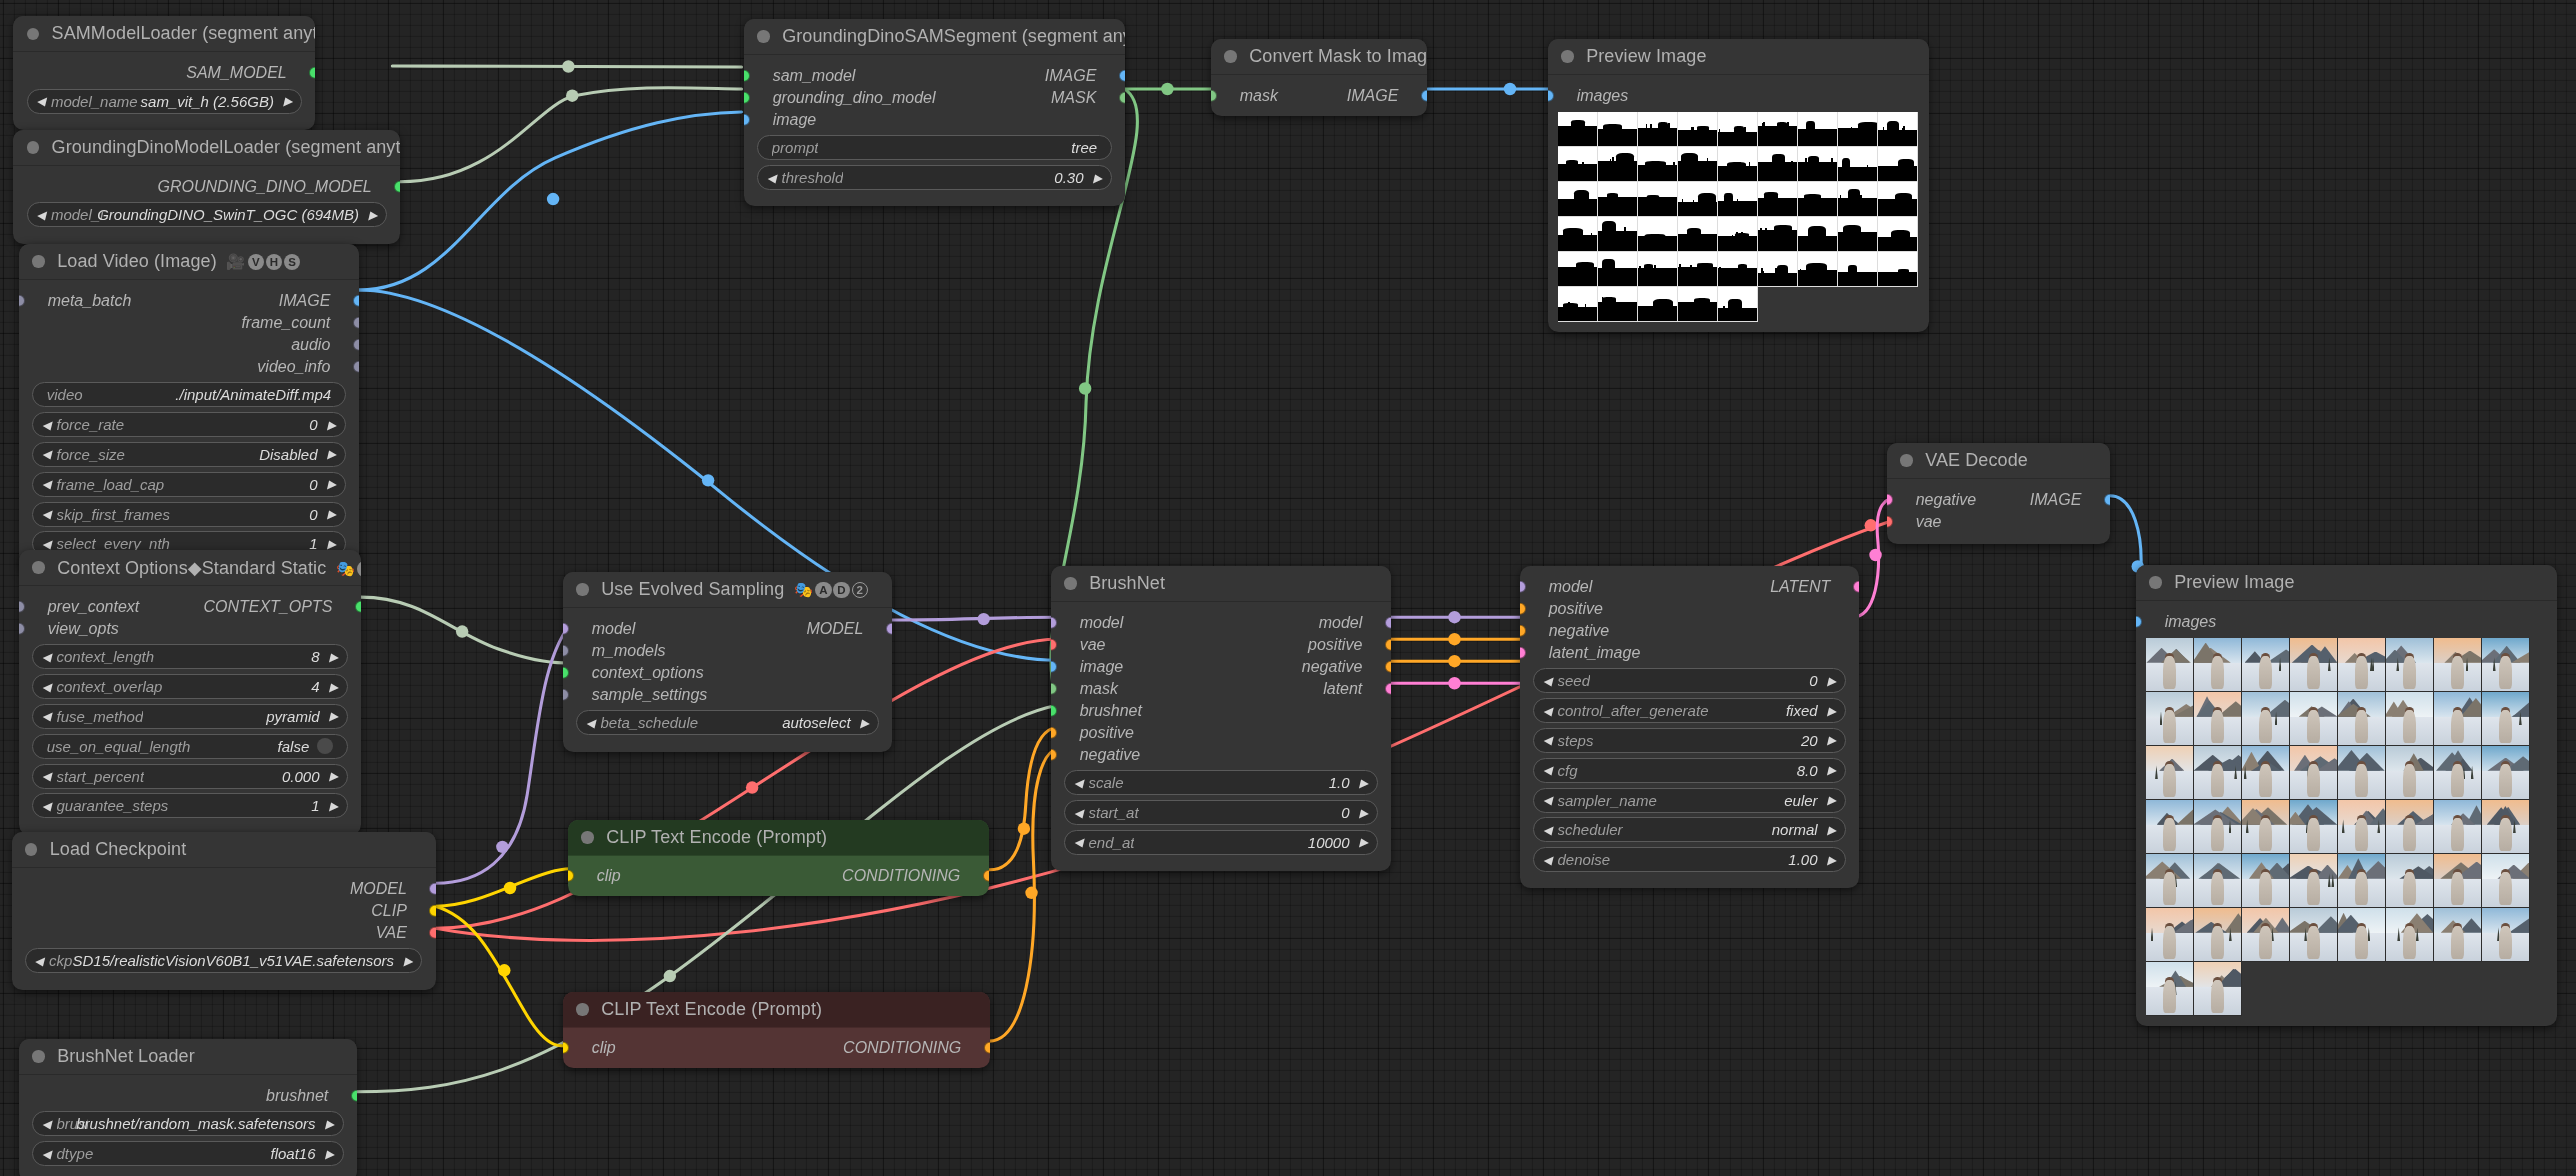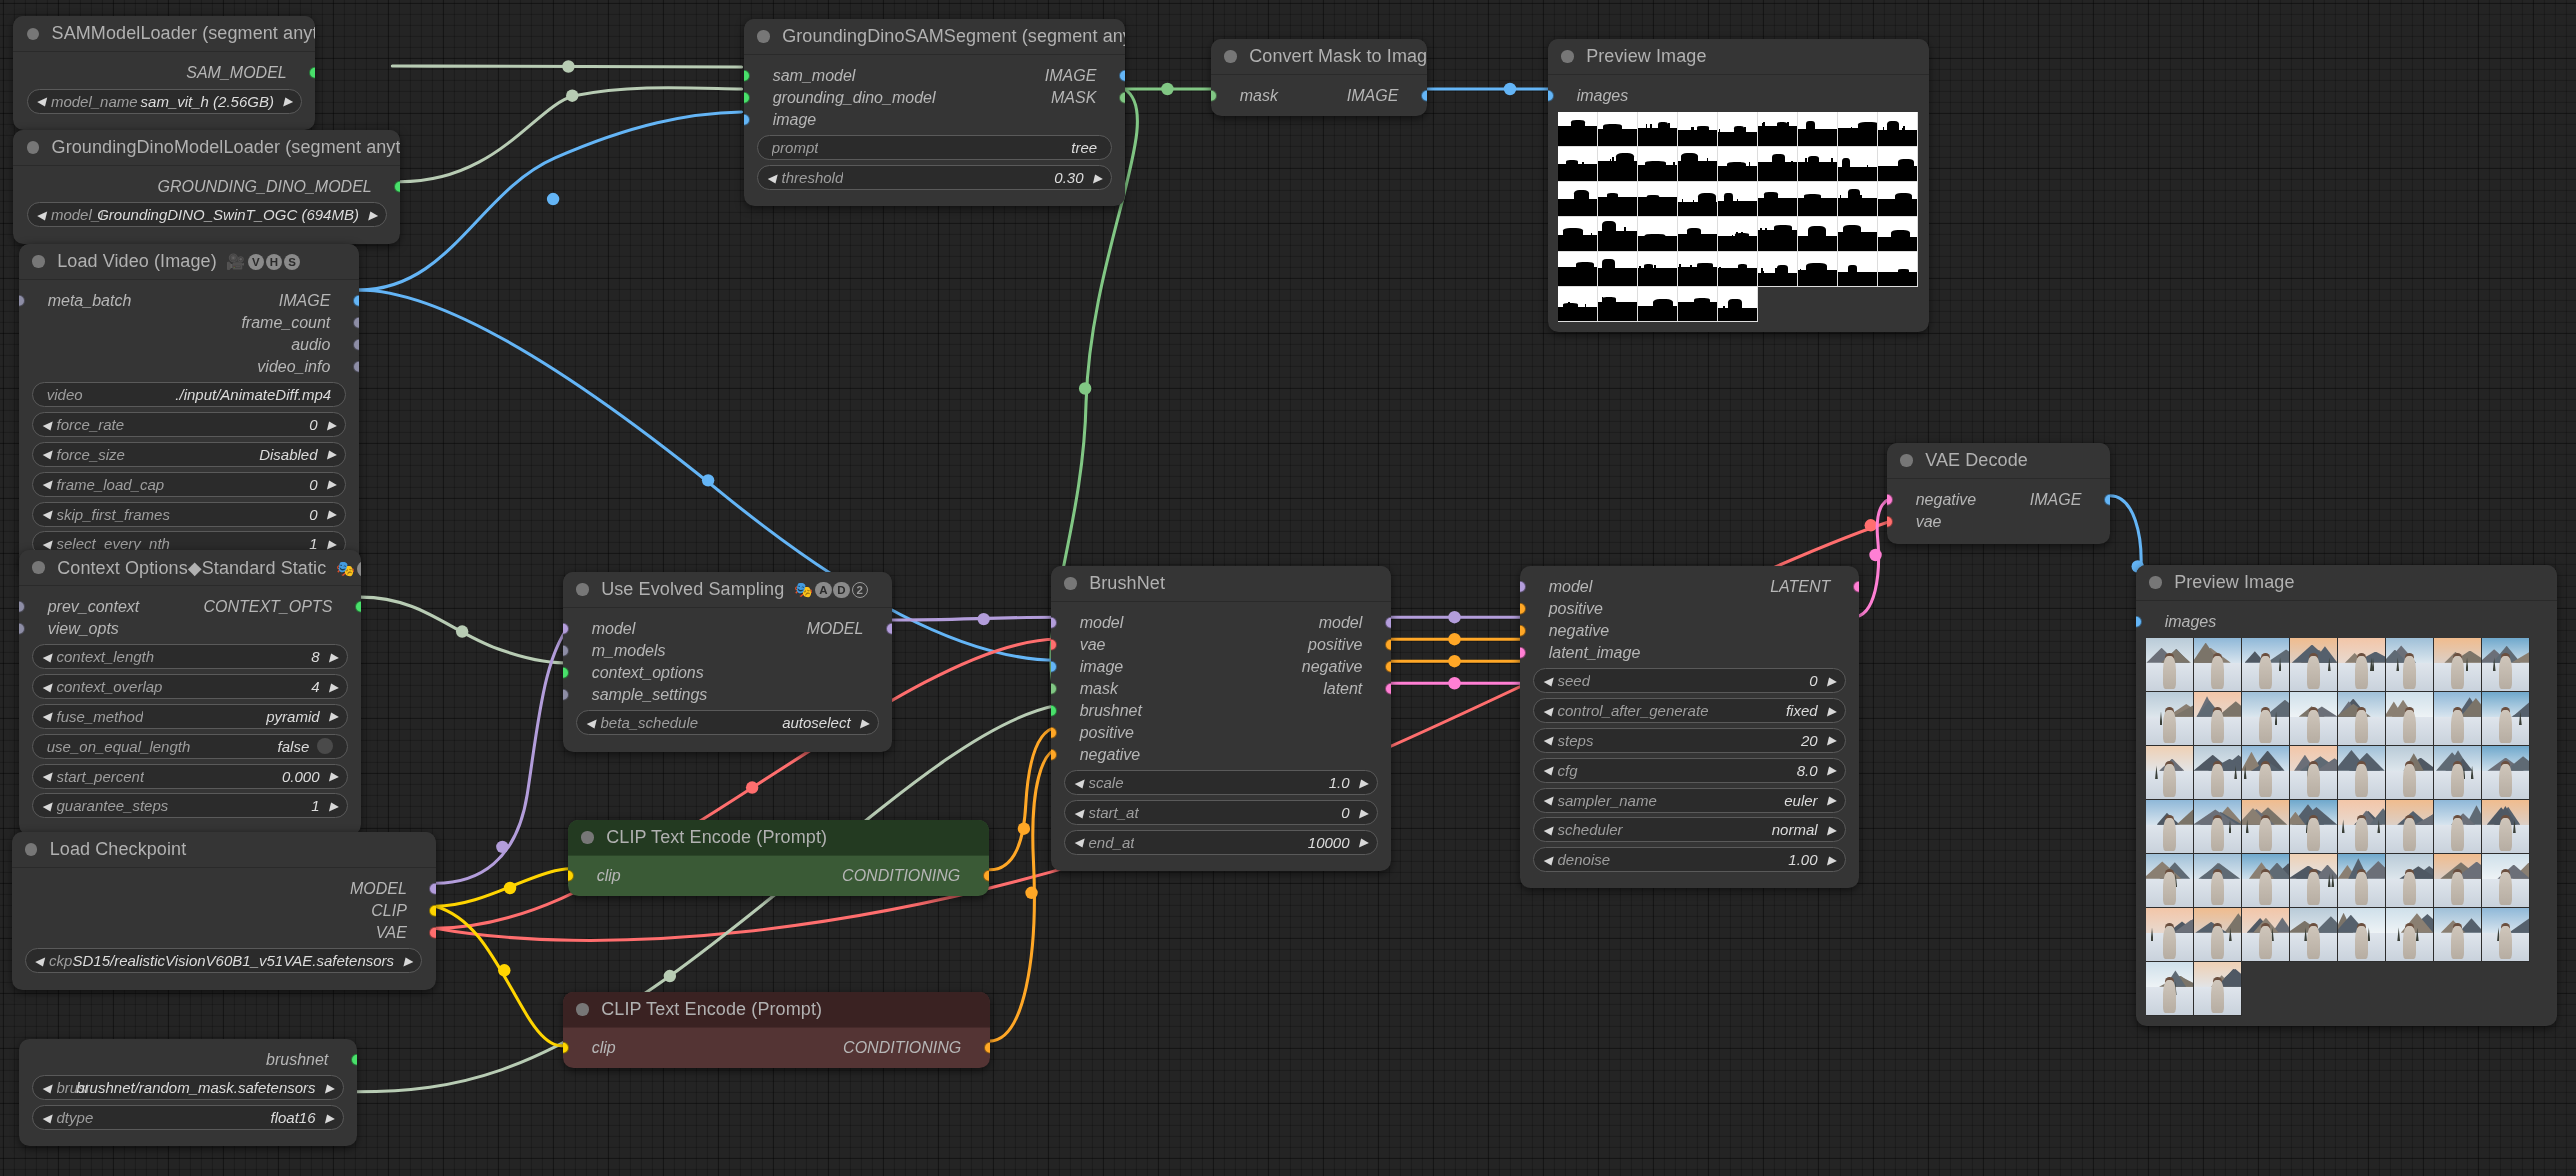--- a/index.html
+++ b/index.html
@@ -1498,20 +1498,24 @@
       <div class="widget">
         <span class="arrow">◀</span>
         <span class="wname">ckpt_name</span>
         <span class="wval">SD15/realisticVisionV60B1_v51VAE.safetensors</span>
         <span class="arrow" style="margin-left:9.6px">▶</span>
       </div>
     </div>
   </div>
 
   <div class="node" style="left:19px; top:1039px; width:338px;">
+    <div class="hdr">
+      <span class="dot"></span>
+      <span class="title">BrushNet Loader</span>
+    </div>
     <div class="body">
       <div class="slot out">
         <span class="lbl">brushnet</span>
         <span class="pin" style="background:#49e06b"></span>
       </div>
       <div class="widget">
         <span class="arrow">◀</span>
         <span class="wname">brushnet</span>
         <span class="wval" style="margin-left:-11.5px">brushnet/random_mask.safetensors</span>
         <span class="arrow" style="margin-left:9.6px">▶</span>

